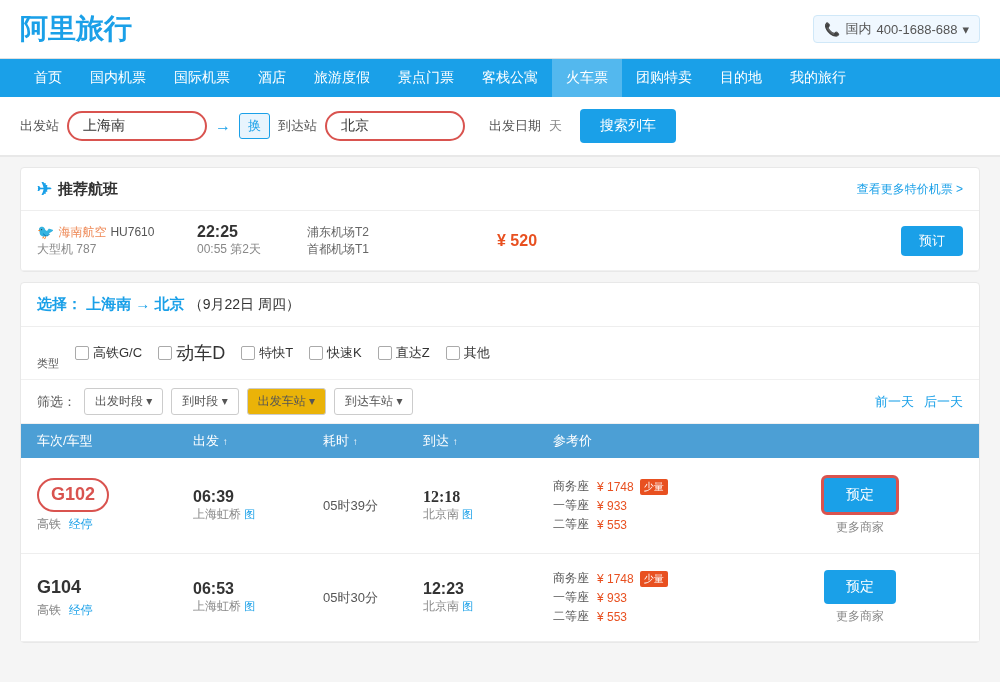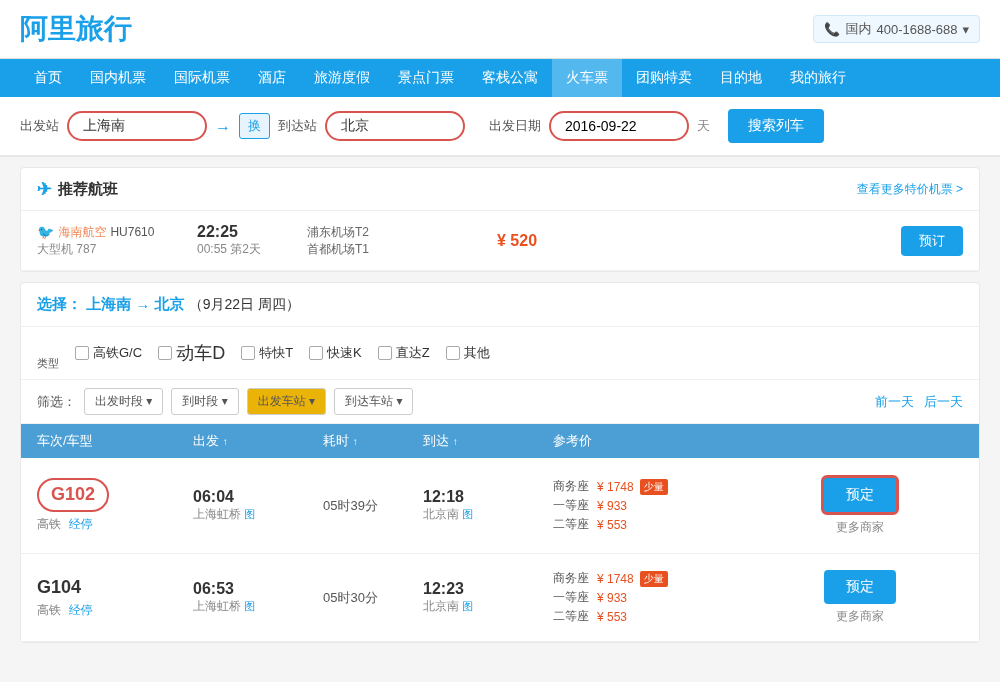--- a/index.html
+++ b/index.html
@@ -88,21 +88,20 @@
 </nav>
 
 <div class="search-bar" style="background:#fff; padding: 12px 20px; display:flex; align-items:center; gap:8px;">
   <span class="search-label">出发站</span>
   <input class="search-input highlighted" type="text" value="上海南" style="border: 2px solid rgb(217, 83, 79); border-radius: 20px; padding: 5px 14px; width: 140px; font-size: 14px; outline: none;">
   <span style="color:#1aa0e8; font-size:16px;">→</span>
   <button class="swap-btn" style="background:#e8f4fd; border:1px solid #1aa0e8; color:#1aa0e8; border-radius:3px; padding:3px 8px; cursor:pointer; font-size:13px;">换</button>
   <span class="arrival-label" style="color:#555;">到达站</span>
   <input class="search-input highlighted" type="text" value="北京" style="border: 2px solid rgb(217, 83, 79); border-radius: 20px; padding: 5px 14px; width: 140px; font-size: 14px; outline: none;">
   <span class="search-label" style="margin-left:16px;">出发日期</span>
-  <input class="date-input highlighted" type="text" value="2016-09-22" style="border: 2px solid rgb(217, 83, 79); border-radius: 20px; padding: 5px 14px; width: 140px; font-size: 14px; outline: none;">
   <span style="color:#888; font-size:13px;">天</span>
   <button class="search-btn" style="background:#1aa0e8; color:#fff; border:none; border-radius:4px; padding:8px 20px; font-size:14px; cursor:pointer; margin-left:10px;">搜索列车</button>
 </div>
 
 <div class="section" style="margin:10px 20px; background:#fff; border:1px solid #e8e8e8; border-radius:4px;">
   <div class="section-header" style="padding:10px 16px; display:flex; align-items:center; justify-content:space-between; border-bottom:1px solid #eee;">
     <div class="section-title">
       <span style="color:#1aa0e8; font-size:18px;">✈</span>
       <span>推荐航班</span>
     </div>
@@ -195,27 +194,27 @@
 
       <tr style="border-bottom:1px solid #eee; background:#fff;">
         <td style="padding:14px 16px; vertical-align:middle;">
           <div style="font-size:18px; font-weight:bold; color:#d9534f; border:2px solid #d9534f; border-radius:18px; display:inline-block; padding:2px 12px; line-height:1.4;">G102</div>
           <div style="margin-top:4px;">
             <span style="font-size:12px; color:#888;">高铁</span>
             <a style="font-size:12px; color:#1aa0e8; text-decoration:none; cursor:pointer; margin-left:4px;">经停</a>
           </div>
         </td>
         <td style="padding:14px 12px; vertical-align:middle;">
-          <div style="font-size:16px; color:#333; font-weight:bold;">06:04</div>
+          <div style="font-size:16px; color:#333; font-weight:bold;">06:39</div>
           <div style="font-size:12px; color:#888;">上海虹桥 <span style="color:#1aa0e8; font-size:11px; cursor:pointer;">图</span></div>
         </td>
         <td style="padding:6px 12px; vertical-align:middle;">
           <div style="font-size:13px; color:#555;">05时39分</div>
         </td>
-        <td style="padding:30px 12px; vertical-align:middle;">
+        <td style="padding:30px 12px; vertical-align:middle;font-family:Liberation Serif, serif;">
           <div style="font-size:16px; color:#333; font-weight:bold;">12:18</div>
           <div style="font-size:12px; color:#888;">北京南 <span style="color:#1aa0e8; font-size:11px; cursor:pointer;">图</span></div>
         </td>
         <td style="padding:14px 12px; vertical-align:middle;">
           <div style="font-size:12px;">
             <div style="display:flex; align-items:center; gap:6px; margin:2px 0;">
               <span style="color:#555; min-width:38px;">商务座</span>
               <span style="color:#e85020;">¥ 1748</span>
               <span style="background:#e85020; color:#fff; font-size:10px; padding:1px 4px; border-radius:2px;">少量</span>
             </div>

